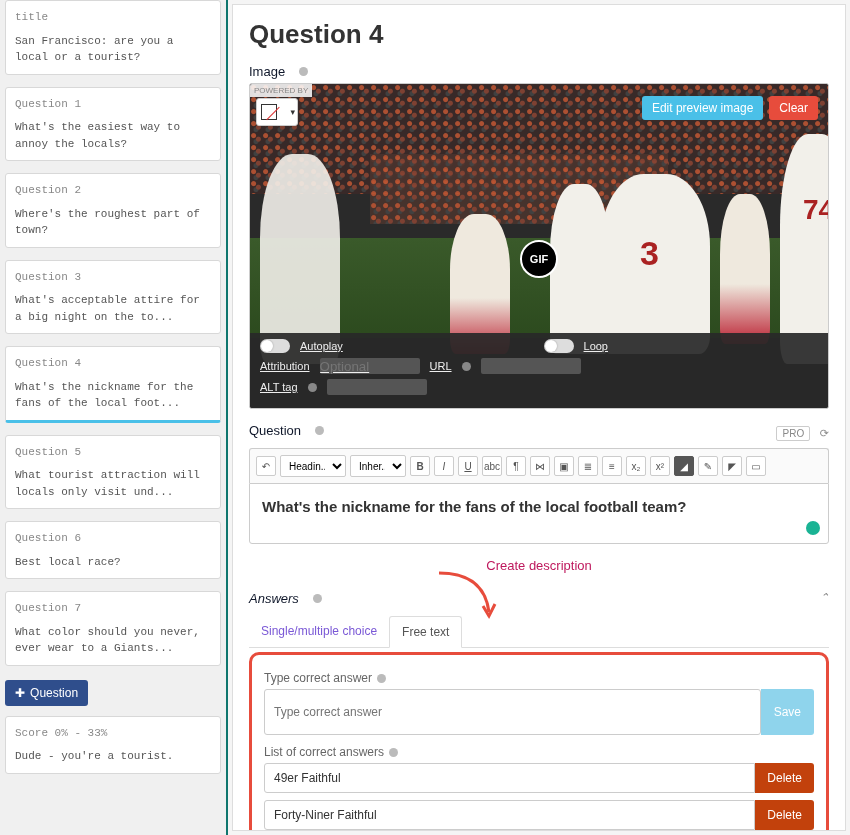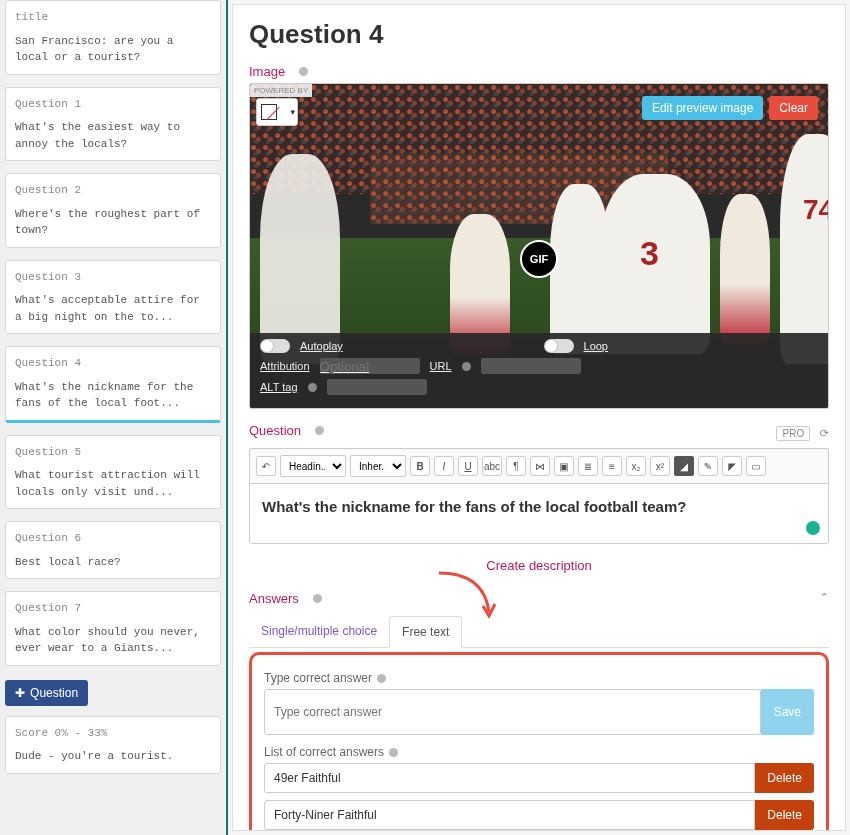--- a/index.html
+++ b/index.html
@@ -5,21 +5,21 @@
 * { box-sizing: border-box; margin: 0; padding: 0; }
 body { font-family: -apple-system, BlinkMacSystemFont, "Segoe UI", Arial, sans-serif; font-size: 13px; color: #333; background: #f5f5f5; width: 850px; height: 835px; overflow: hidden; }
 .app { display: flex; width: 100%; height: 100%; }
 .sidebar { width: 228px; border-right: 2px solid #0f766e; background: #f0f0f0; padding: 0 5px; overflow-y: auto; }
 .card { background: #fff; border: 1px solid #d8d8d8; border-radius: 3px; padding: 8px 9px; margin-bottom: 12px; font-family: "Courier New", monospace; font-size: 11px; line-height: 1.5; color: #555; }
 .card .card-label { display: block; margin-bottom: 7px; color: #888; }
 .card.active { border-bottom: 3px solid #4ac0e8; }
 .btn-add-q { display: inline-flex; align-items: center; gap: 5px; background: #2f4e8c; color: #fff; border: none; border-radius: 3px; padding: 6px 10px; font-size: 12px; cursor: pointer; margin: 2px 0 10px; }
 .main { flex: 1; background: #fff; border: 1px solid #ddd; margin: 4px; padding: 14px 16px; overflow-y: auto; }
 .page-title { font-size: 26px; font-weight: 600; margin-bottom: 14px; }
-.section-label { font-size: 13px; color: #be185d; margin-bottom: 4px; display: flex; align-items: center; gap: 14px; }
+.section-label { font-size: 13px; color: #0f172a; margin-bottom: 4px; display: flex; align-items: center; gap: 14px; }
 .info-dot { width: 9px; height: 9px; background: #bbb; border-radius: 50%; display: inline-block; }
 .image-panel { position: relative; border: 1px solid #ccc; border-radius: 3px; height: 326px; background: #2a2a2a; overflow: hidden; margin-bottom: 14px; }
 .powered { position: absolute; top: 0; left: 0; font-size: 8px; color: #888; background: rgba(255,255,255,0.85); padding: 2px 4px; }
 .img-drop { position: absolute; top: 14px; left: 6px; width: 42px; height: 28px; background: #fff; border: 1px solid #ccc; border-radius: 3px; display: flex; align-items: center; justify-content: center; font-size: 9px; }
 .img-drop .slash { position: absolute; left: 4px; width: 16px; height: 16px; border: 1px solid #333; background: #fff; }
 .img-drop .slash:after { content: ""; position: absolute; left: 2px; top: 8px; width: 18px; border-top: 1px solid #d33; transform: rotate(-45deg); }
 .img-drop .chev { margin-left: auto; margin-right: 2px; }
 .top-right-btns { position: absolute; top: 12px; right: 10px; display: flex; gap: 6px; }
 .btn { border: none; border-radius: 3px; padding: 5px 10px; font-size: 12px; color: #fff; cursor: pointer; }
 .btn-blue { background: #4ac0e8; }
@@ -40,21 +40,21 @@
 .mf-label { color: #eee; }
 .mf-input { background: #555; border: none; height: 16px; width: 100px; border-radius: 2px; }
 .editor-bar { border: 1px solid #ccc; border-bottom: none; padding: 6px; display: flex; gap: 4px; align-items: center; background: #fafafa; border-radius: 3px 3px 0 0; flex-wrap: nowrap; }
 .tb-btn { width: 20px; height: 20px; border: 1px solid #ccc; border-radius: 2px; background: #fff; font-size: 10px; display: flex; align-items: center; justify-content: center; cursor: pointer; color: #555; }
 .tb-sel { height: 22px; border: 1px solid #ccc; border-radius: 2px; font-size: 10px; padding: 0 4px; background: #fff; }
 .editor-body { border: 1px solid #ccc; border-radius: 0 0 3px 3px; padding: 14px 12px 28px; font-size: 15px; font-weight: 700; margin-bottom: 14px; position: relative; }
 .grammarly { position: absolute; right: 8px; bottom: 8px; width: 14px; height: 14px; border-radius: 50%; background: #1ab394; }
 .q-header { display: flex; align-items: center; justify-content: space-between; margin-bottom: 6px; }
 .pro-tag { font-size: 10px; color: #888; border: 1px solid #ccc; padding: 1px 5px; border-radius: 2px; margin-right: 6px; }
 .create-desc { display: block; margin: 0 auto 18px; font-size: 13px; color: #be185d; text-align: center; }
-.answers-head { display: flex; justify-content: space-between; align-items: flex-start; margin-bottom: 6px; }
+.answers-head { display: flex; justify-content: space-between; align-items: flex-start; margin-bottom: 6px; font-style: italic; }
 .tabs { display: flex; border-bottom: 1px solid #ddd; margin-bottom: 4px; }
 .tab { padding: 8px 12px; font-size: 12px; cursor: pointer; color: #555; }
 .tab.link { color: #7a58d6; }
 .tab.active { border: 1px solid #ddd; border-bottom: 1px solid #fff; margin-bottom: -1px; border-radius: 3px 3px 0 0; }
 .callout-box { border: 3px solid #e74c3c; border-radius: 10px; padding: 12px 12px 10px; position: relative; }
 .field-label { font-size: 12px; color: #666; margin: 4px 0; display: flex; align-items: center; gap: 5px; }
 .input-row { display: flex; gap: 6px; margin-bottom: 10px; }
 .text-input { flex: 1; border: 1px solid #ccc; border-radius: 3px; padding: 7px 9px; font-size: 12px; color: #333; }
 .btn-sm-blue { background: #8fd4ec; color: #fff; border: none; border-radius: 0 3px 3px 0; padding: 16px 13px; font-size: 12px; cursor: pointer; margin-left: -6px; }
 .ans-row { display: flex; margin-bottom: 7px; }

